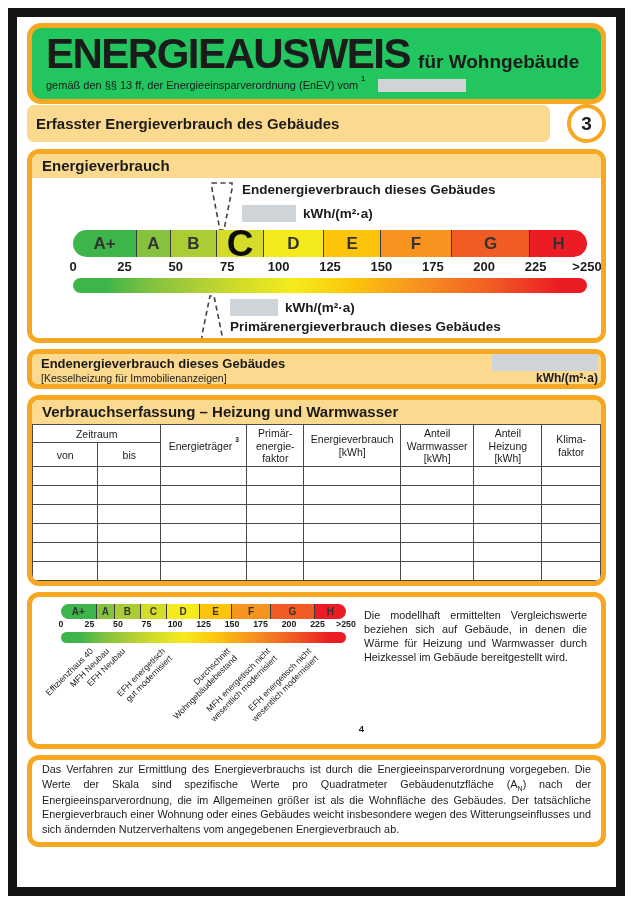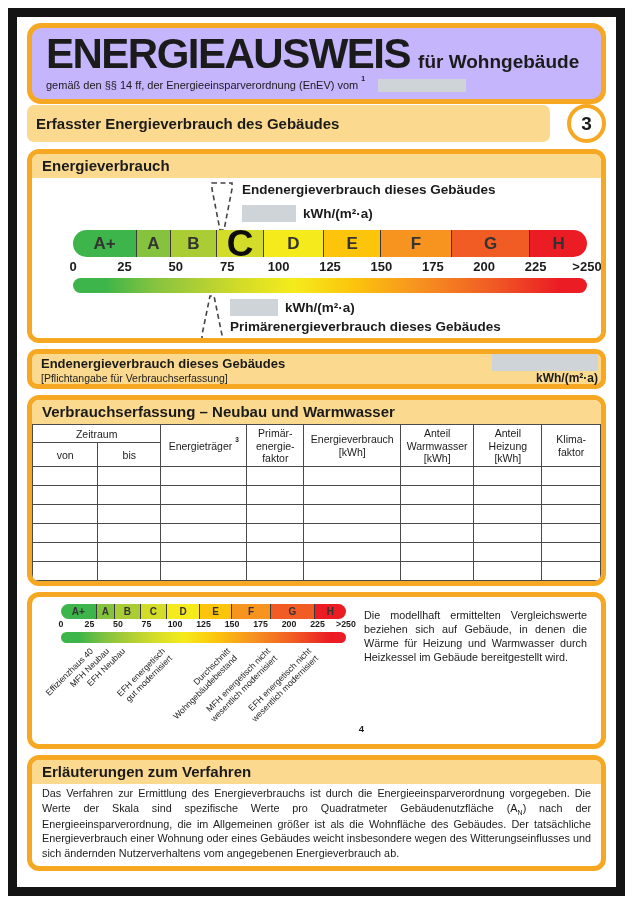--- a/index.html
+++ b/index.html
@@ -12,21 +12,21 @@
   *{box-sizing:border-box; margin:0; padding:0;}
   html,body{width:633px; height:904px; overflow:hidden;}
   body{background:#fff; font-family:"Liberation Sans", sans-serif; color:#1b1b1b; position:relative;}
   .black-frame{position:absolute; left:8px; top:8px; right:8px; bottom:8px; border:9px solid var(--black); background:#fff;}
   .content{position:relative; width:100%; height:100%; padding:6px 10px;}
 
   sup.fnref{font-size:0.62em; position:relative; top:-0.45em; font-weight:bold;}
   .graybox{background:var(--gray); display:inline-block; vertical-align:middle;}
 
   
-  .title-box{border:5px solid var(--orange); border-radius:14px; padding:4px 14px 7px; background:#c4b5fd;}
+  .title-box{border:5px solid var(--orange); border-radius:14px; padding:4px 14px 7px; background:#22c55e;}
   .title-line{white-space:nowrap;}
   .main-title{display:inline; font-size:42px; font-weight:bold; letter-spacing:-1.5px; line-height:1.05;}
   .title-suffix{display:inline; font-size:19px; font-weight:bold; margin-left:8px;}
   .subtitle{font-size:11px; margin-top:2px;}
   .subtitle .graybox{width:88px; height:13px; margin-left:10px;}
 
   
   .banner-row{position:relative; height:39px; }
   .banner{position:absolute; left:0; top:1px; width:calc(100% - 56px); height:37px; background:var(--strip);
           border-radius:7px; display:flex; align-items:center; justify-content:space-between; padding:0 10px 0 9px;}
@@ -105,21 +105,21 @@
 <body>
 
 <div class="black-frame">
 <div class="content">
 
   <div class="title-box">
     <div class="title-line">
       <h1 class="main-title">ENERGIEAUSWEIS</h1><span class="title-suffix">für Wohngebäude</span>
     </div>
     <div class="subtitle">
-      <span>gemäß den §§ 14 ff, der Energieeinsparverordnung (EnEV) vom</span>&nbsp;<sup class="fnref">1</sup>
+      <span>gemäß den §§ 13 ff, der Energieeinsparverordnung (EnEV) vom</span>&nbsp;<sup class="fnref">1</sup>
       <span class="graybox"></span>
     </div>
   </div>
 
   <div class="banner-row">
     <div class="banner">
       <div class="banner-title">Erfasster Energieverbrauch des Gebäudes</div>
       <div class="reg-block">
       </div>
     </div>
@@ -189,30 +189,30 @@
       <div class="prim-value">
         <span class="graybox"></span><span class="unit-label">kWh/(m²·a)</span>
       </div>
       <div class="prim-title">Primärenergieverbrauch dieses Gebäudes</div>
     </div>
   </div>
 
   <div class="vstrip">
     <div class="vstrip-left">
       <div class="vstrip-title">Endenergieverbrauch dieses Gebäudes</div>
-      <div class="vstrip-sub">[Pflichtangabe für Verbrauchserfassung]</div>
+      <div class="vstrip-sub">[Kesselheizung für Immobilienanzeigen]</div>
     </div>
     <div class="vstrip-right">
       <span class="graybox"></span>
       <div class="vstrip-unit">kWh/(m²·a)</div>
     </div>
   </div>
 
   <div class="obox">
-    <div class="obox-header">Verbrauchserfassung – Neubau und Warmwasser</div>
+    <div class="obox-header">Verbrauchserfassung – Heizung und Warmwasser</div>
     <table class="ctable" id="ctable">
           <colgroup>
             <col style="width: 11.5%;">
             <col style="width: 11.1%;">
             <col style="width: 15.1%;">
             <col style="width: 10.1%;">
             <col style="width: 17%;">
             <col style="width: 12.9%;">
             <col style="width: 12%;">
             <col style="width: 10.3%;">
@@ -354,20 +354,19 @@
               <div class="cmp-label" style="left: 245px;">EFH energetisch nicht<br>wesentlich modernisiert</div>
             </div>
       </div>
       <div class="cmp-right">
         <p>Die modellhaft ermittelten Vergleichswerte beziehen sich auf Gebäude, in denen die Wärme für Heizung und Warmwasser durch Heizkessel im Gebäude bereitgestellt wird.</p>
       </div>
     </div>
   </div>
 
   <div class="obox">
-    <div class="obox-header">Erläuterungen zum Verfahren</div>
     <div class="exp-body">
       <span>Das Verfahren zur Ermittlung des Energieverbrauchs ist durch die Energieeinsparverordnung vorgegeben. Die Werte der Skala sind spezifische Werte pro Quadratmeter Gebäudenutzfläche (A</span><sub style="font-size:0.65em;">N</sub><span>) nach der Energieeinsparverordnung, die im Allgemeinen größer ist als die Wohnfläche des Gebäudes. Der tatsächliche Energieverbrauch einer Wohnung oder eines Gebäudes weicht insbesondere wegen des Witterungseinflusses und sich ändernden Nutzerverhaltens vom angegebenen Energieverbrauch ab.</span>
     </div>
   </div>
 
 </div>
 </div>
 
 </body></html>

